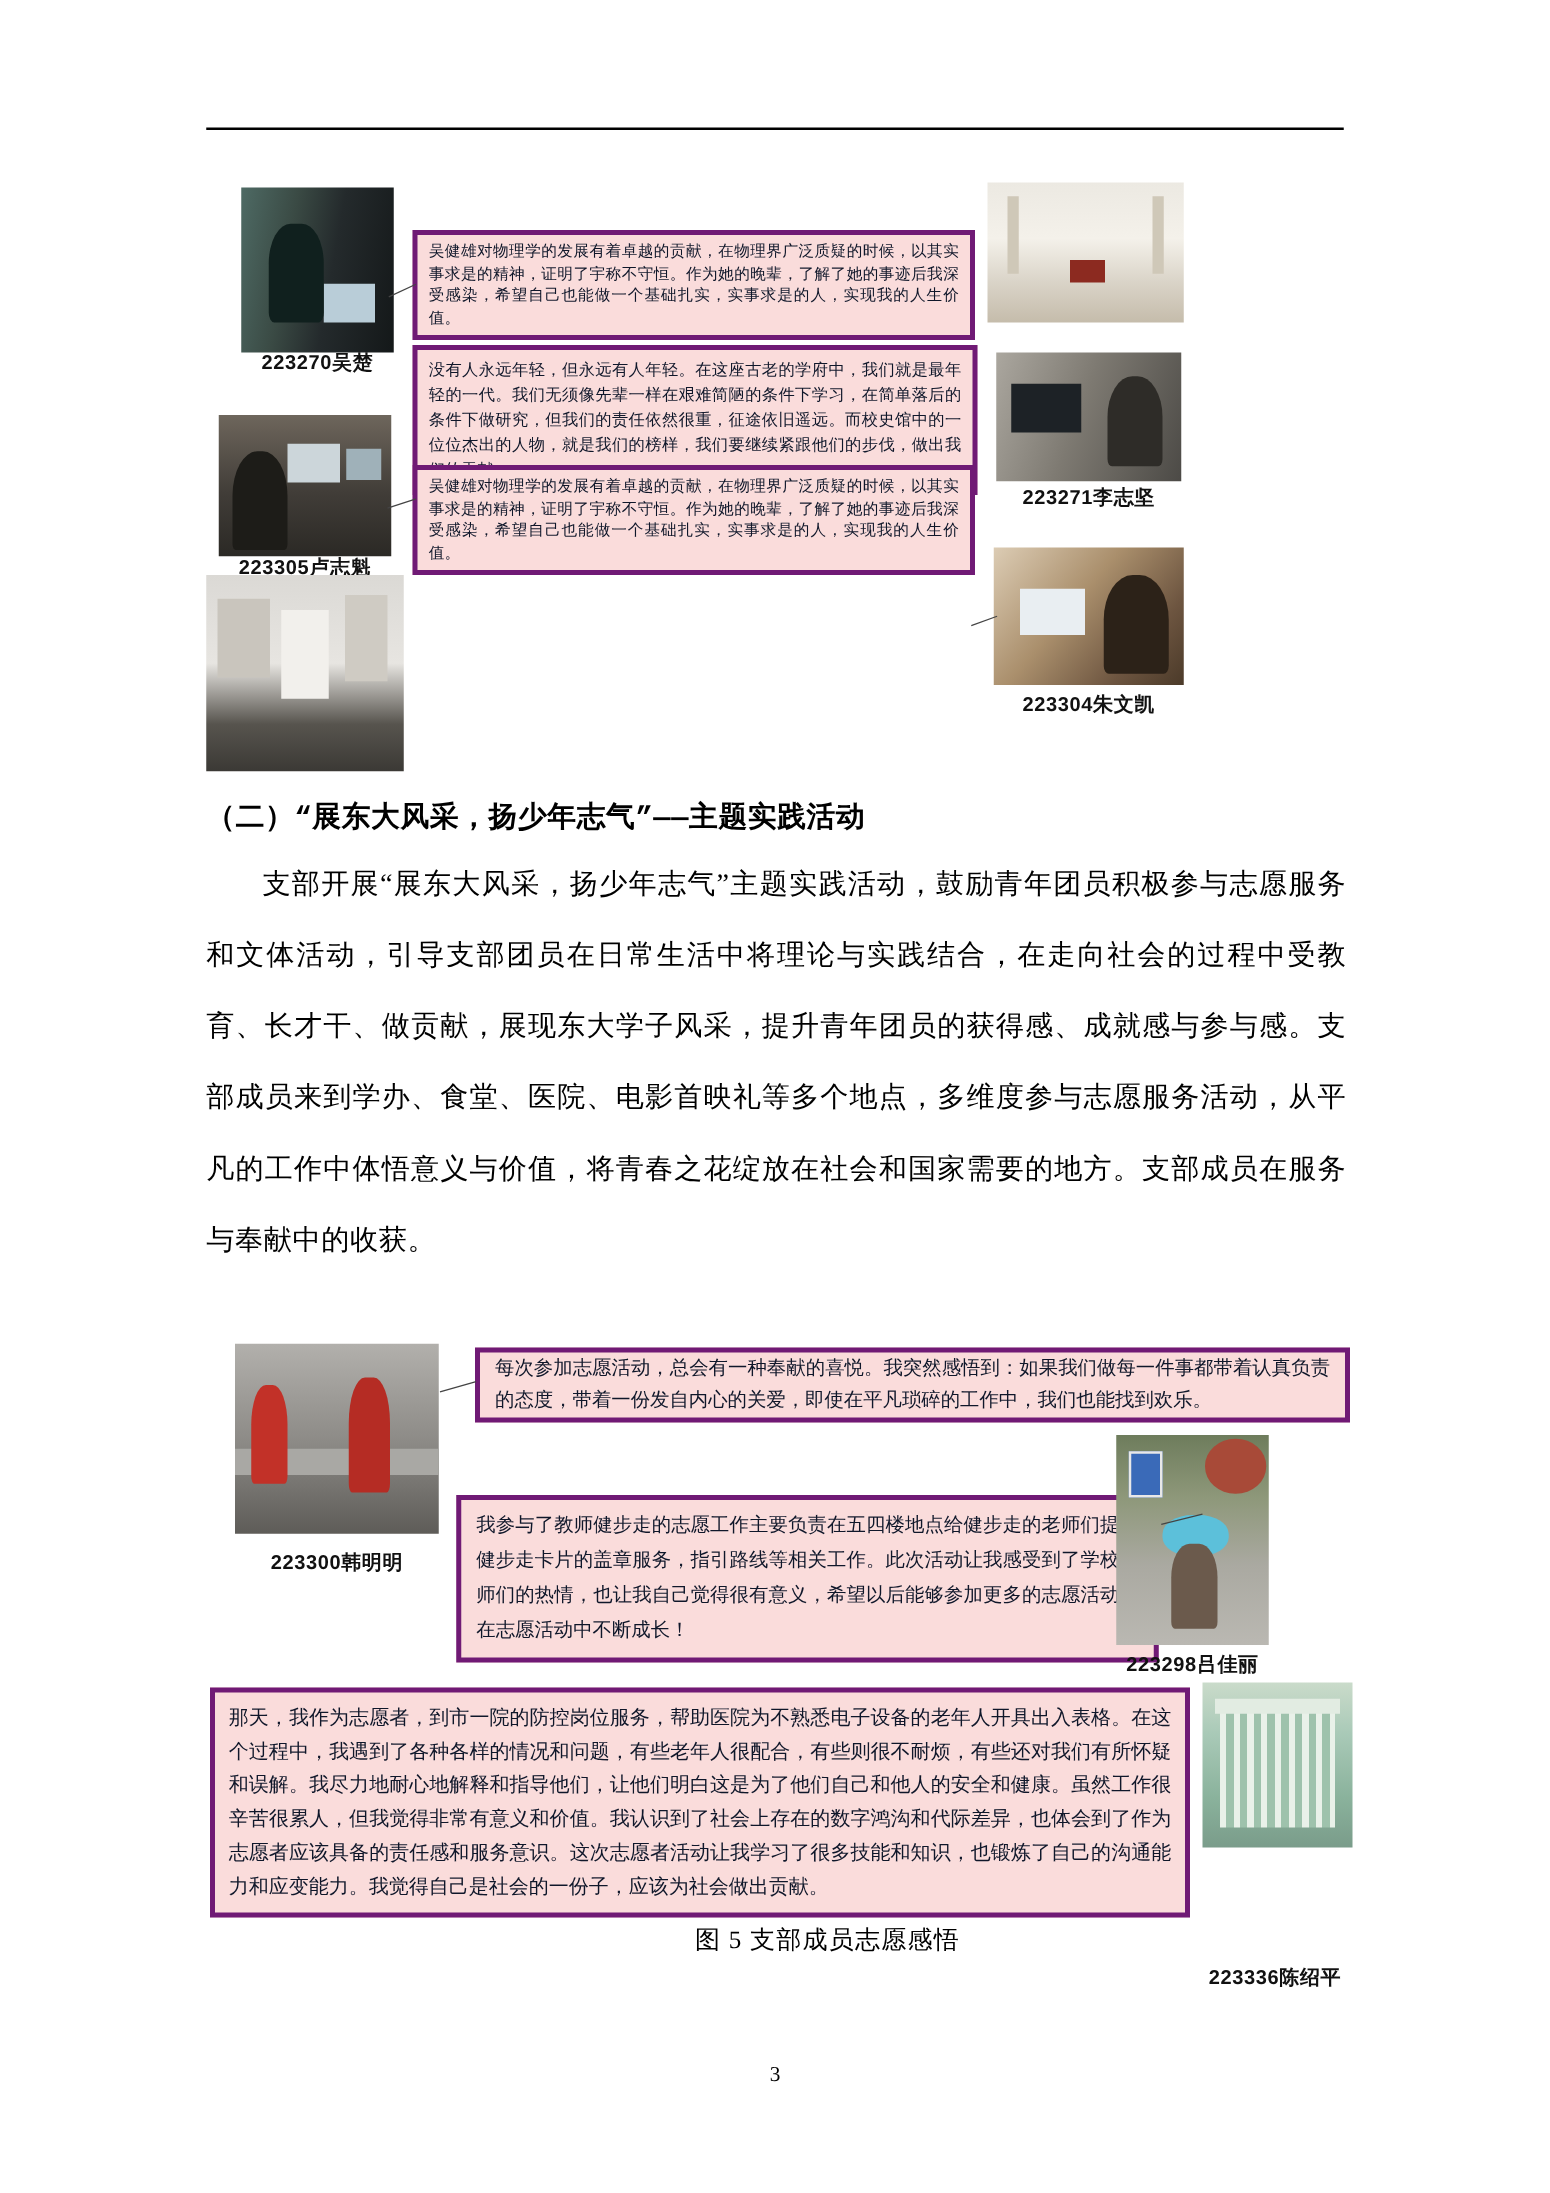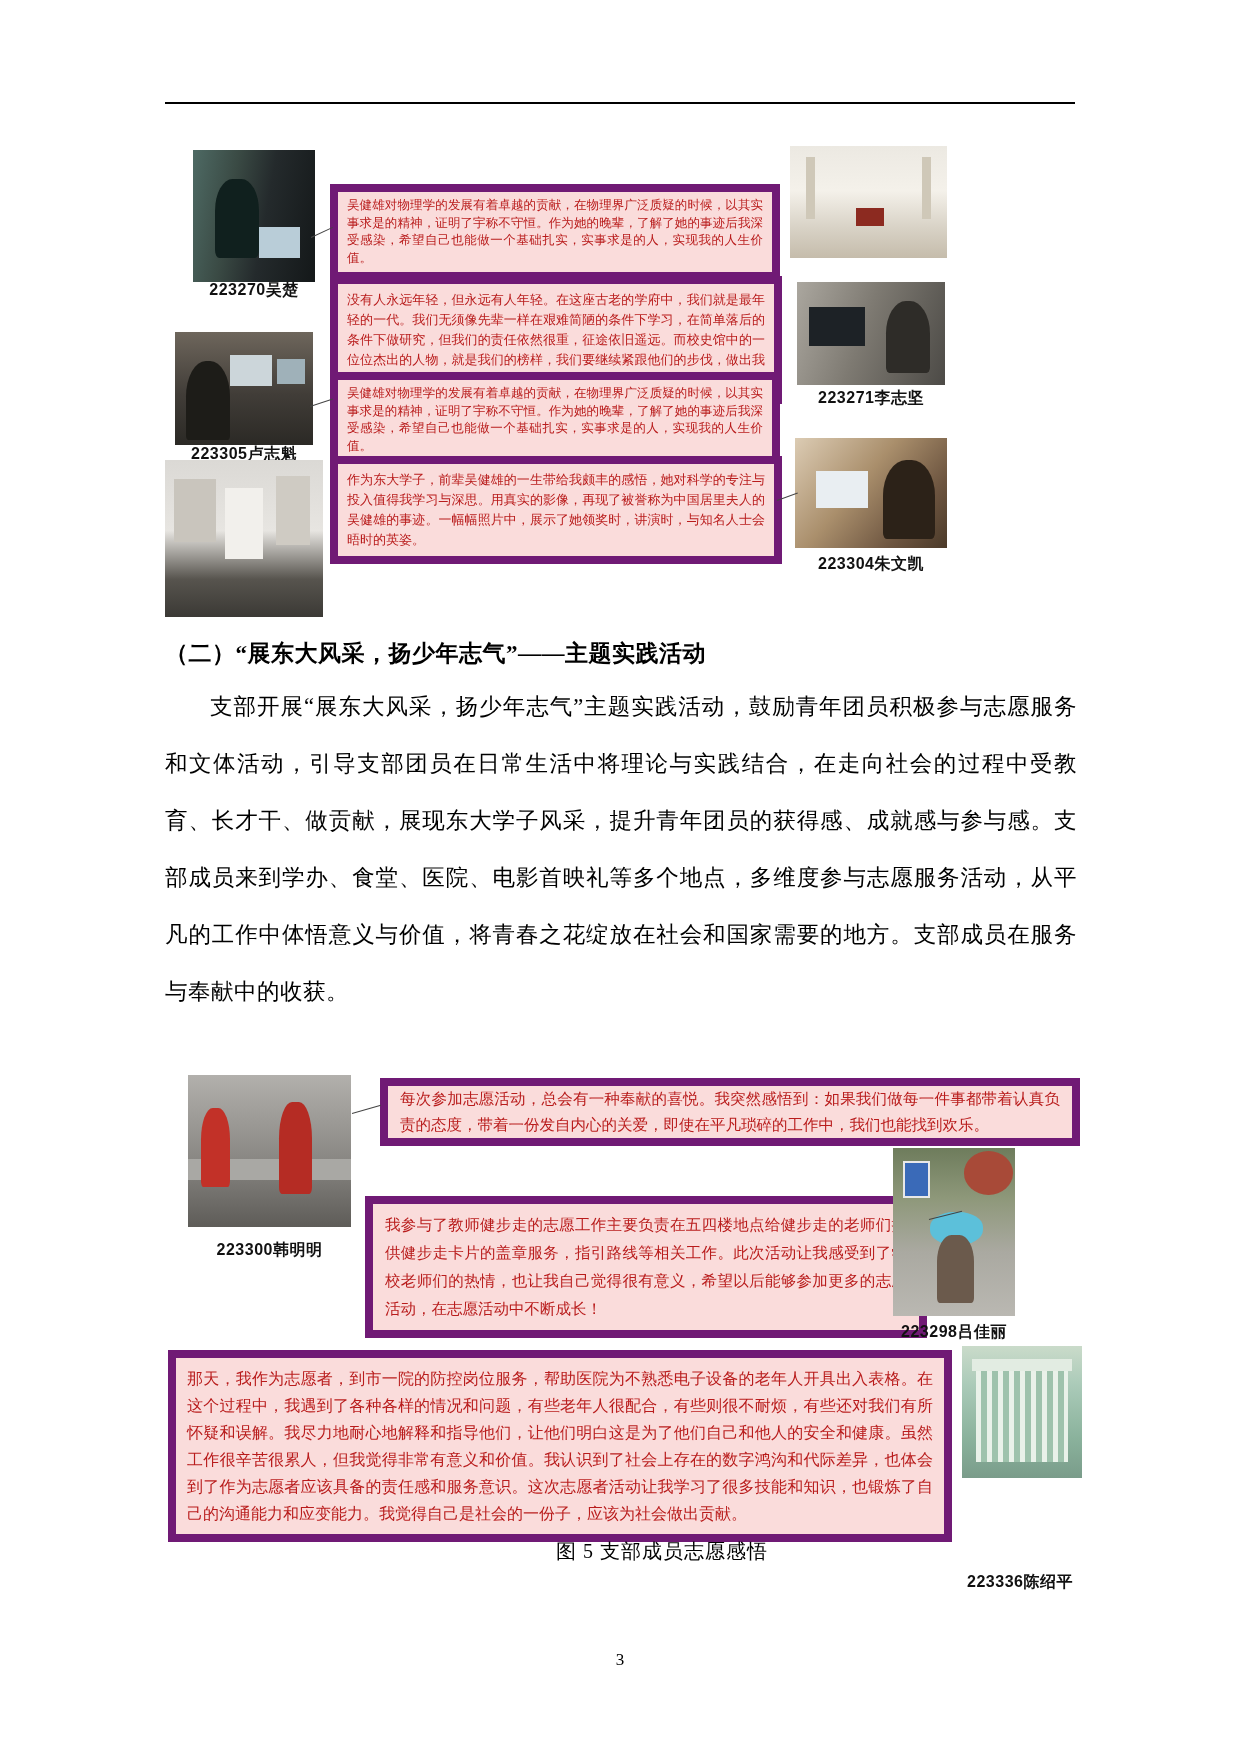--- a/index.html
+++ b/index.html
@@ -11,33 +11,33 @@
   .header-rule{position:absolute;left:165px;right:165px;top:102px;border-top:2.5px solid #000;}
 
   
   .photo{position:absolute;overflow:hidden;}
   .ph-el{position:absolute;}
 
   
   .mlabel{position:absolute;text-align:center;font-family:"Liberation Sans", sans-serif;font-weight:bold;font-size:16px;color:#111;letter-spacing:.5px;}
 
   
-  .quote-box{position:absolute;background:#fadcdb;border:8px solid #701a75;color:#b91c1c;text-align:justify;font-family:"Liberation Sans", sans-serif;box-sizing:border-box;}
+  .quote-box{position:absolute;background:#fadcdb;border:4px solid #701a75;color:#0f172a;text-align:justify;font-family:"Liberation Sans", sans-serif;box-sizing:border-box;}
   .q-small{font-size:12.5px;line-height:17.5px;padding:5px 9px;width:450px;}
   .q-med{font-size:13px;line-height:20px;padding:6px 9px;width:452px;}
   .q5{font-size:15.5px;line-height:26px;padding:0 12px;width:700px;}
   .q6{font-size:15.5px;line-height:28px;padding:7px 12px;width:562px;}
   .q7{font-size:16px;line-height:27px;padding:7px 11px;width:784px;}
 
   
   .connector{position:absolute;border-top:1.5px solid #444;transform-origin:left center;}
 
   
   .fig-caption{position:absolute;left:0;width:100%;text-align:center;font-size:20px;letter-spacing:1px;}
-  .sec-heading{position:absolute;left:165px;top:638px;font-family:Liberation Serif, serif;font-weight:bold;font-size:23px;letter-spacing:.5px;}
+  .sec-heading{position:absolute;left:165px;top:638px;font-family:Liberation Mono, monospace;font-weight:bold;font-size:23px;letter-spacing:.5px;}
   .body-par{position:absolute;left:165px;width:912px;top:678px;font-size:22.5px;line-height:57px;text-align:justify;text-indent:2em;letter-spacing:.5px;}
   .page-num{position:absolute;left:0;width:100%;top:1650px;text-align:center;font-size:17px;}
 </style>
 </head>
 <body>
 
 <div class="page">
 
   <div class="header-rule"></div>
 
@@ -71,21 +71,20 @@
   <div class="mlabel" style="left:168px;top:444px;width:152px;">223305卢志魁</div>
 
   <div class="quote-box q-small" style="left:330px;top:372px;">吴健雄对物理学的发展有着卓越的贡献，在物理界广泛质疑的时候，以其实事求是的精神，证明了宇称不守恒。作为她的晚辈，了解了她的事迹后我深受感染，希望自己也能做一个基础扎实，实事求是的人，实现我的人生价值。</div>
 
   <div class="photo" style="left:165px;top:460px;width:158px;height:157px;background:linear-gradient(180deg,#dbd9d5 0%,#e7e5e1 45%,#57544e 76%,#3b3935 100%);">
     <div class="ph-el" style="left:6%;top:12%;width:26%;height:40%;background:#c9c5bd;"></div>
     <div class="ph-el" style="right:8%;top:10%;width:22%;height:44%;background:#cfcbc3;"></div>
     <div class="ph-el" style="left:38%;top:18%;width:24%;height:45%;background:#f2f0ec;"></div>
   </div>
 
-  <div class="quote-box q-med" style="left:330px;top:456px;">作为东大学子，前辈吴健雄的一生带给我颇丰的感悟，她对科学的专注与投入值得我学习与深思。用真实的影像，再现了被誉称为中国居里夫人的吴健雄的事迹。一幅幅照片中，展示了她领奖时，讲演时，与知名人士会晤时的英姿。</div>
 
   <div class="photo" style="left:795px;top:438px;width:152px;height:110px;background:linear-gradient(130deg,#dcccb4 0%,#aa8f6c 42%,#6d5540 76%,#4b3a29 100%);">
     <div class="ph-el" style="left:14%;top:30%;width:34%;height:34%;background:#e9eef2;"></div>
     <div class="ph-el" style="right:8%;top:20%;width:34%;height:72%;background:#2c2218;border-radius:45% 45% 8% 8%;"></div>
   </div>
   <div class="mlabel" style="left:795px;top:554px;width:152px;">223304朱文凯</div>
 
   <div class="connector" style="left:311px;top:237px;width:24px;transform:rotate(-25deg);"></div>
   <div class="connector" style="left:310px;top:406px;width:24px;transform:rotate(-18deg);"></div>
   <div class="connector" style="left:777px;top:500px;width:22px;transform:rotate(-20deg);"></div>

